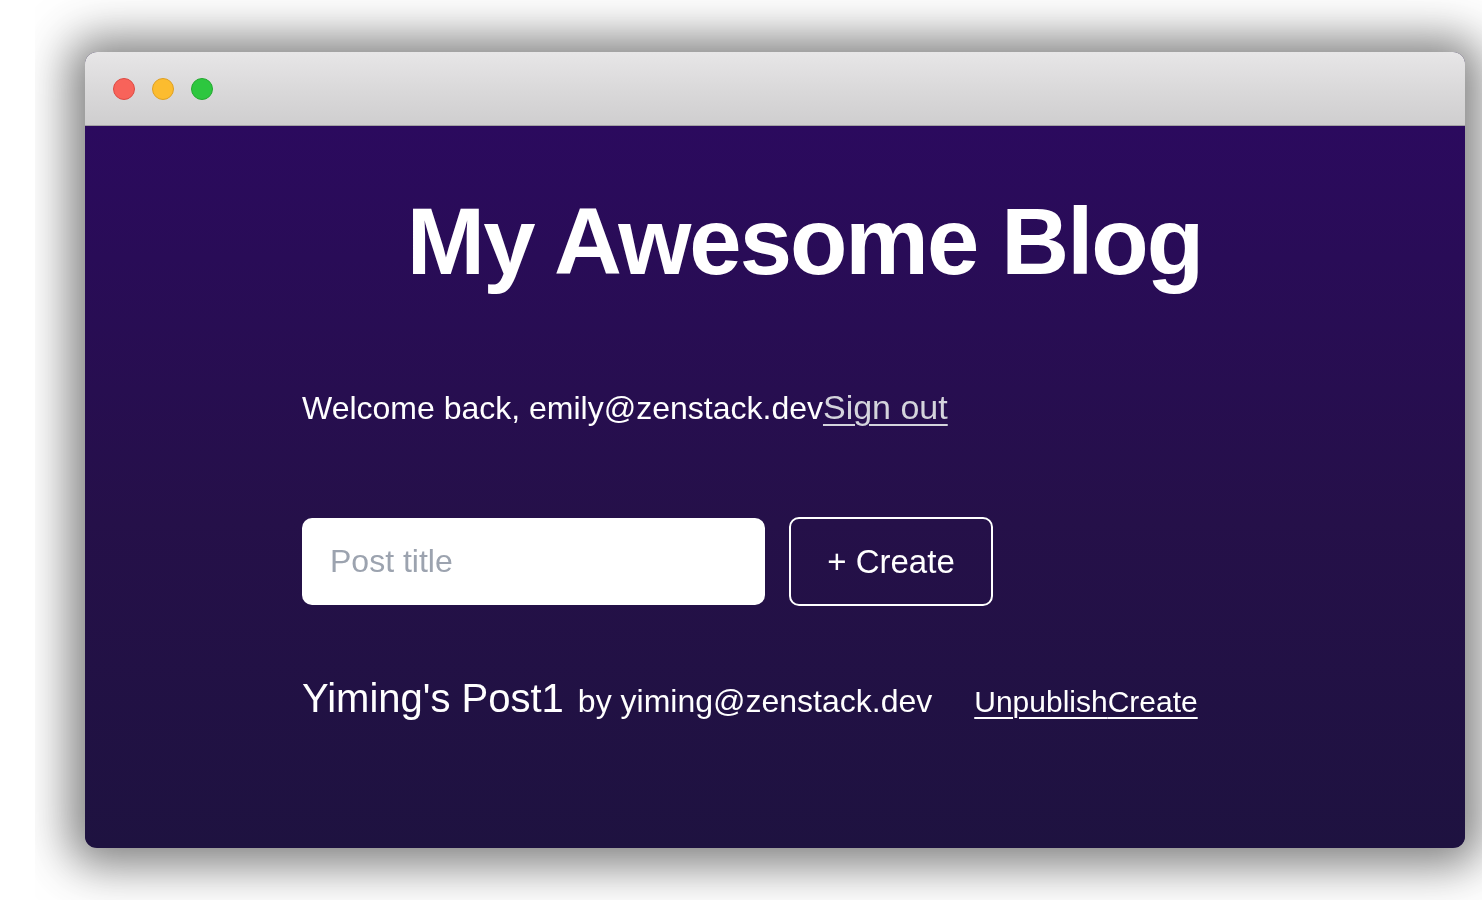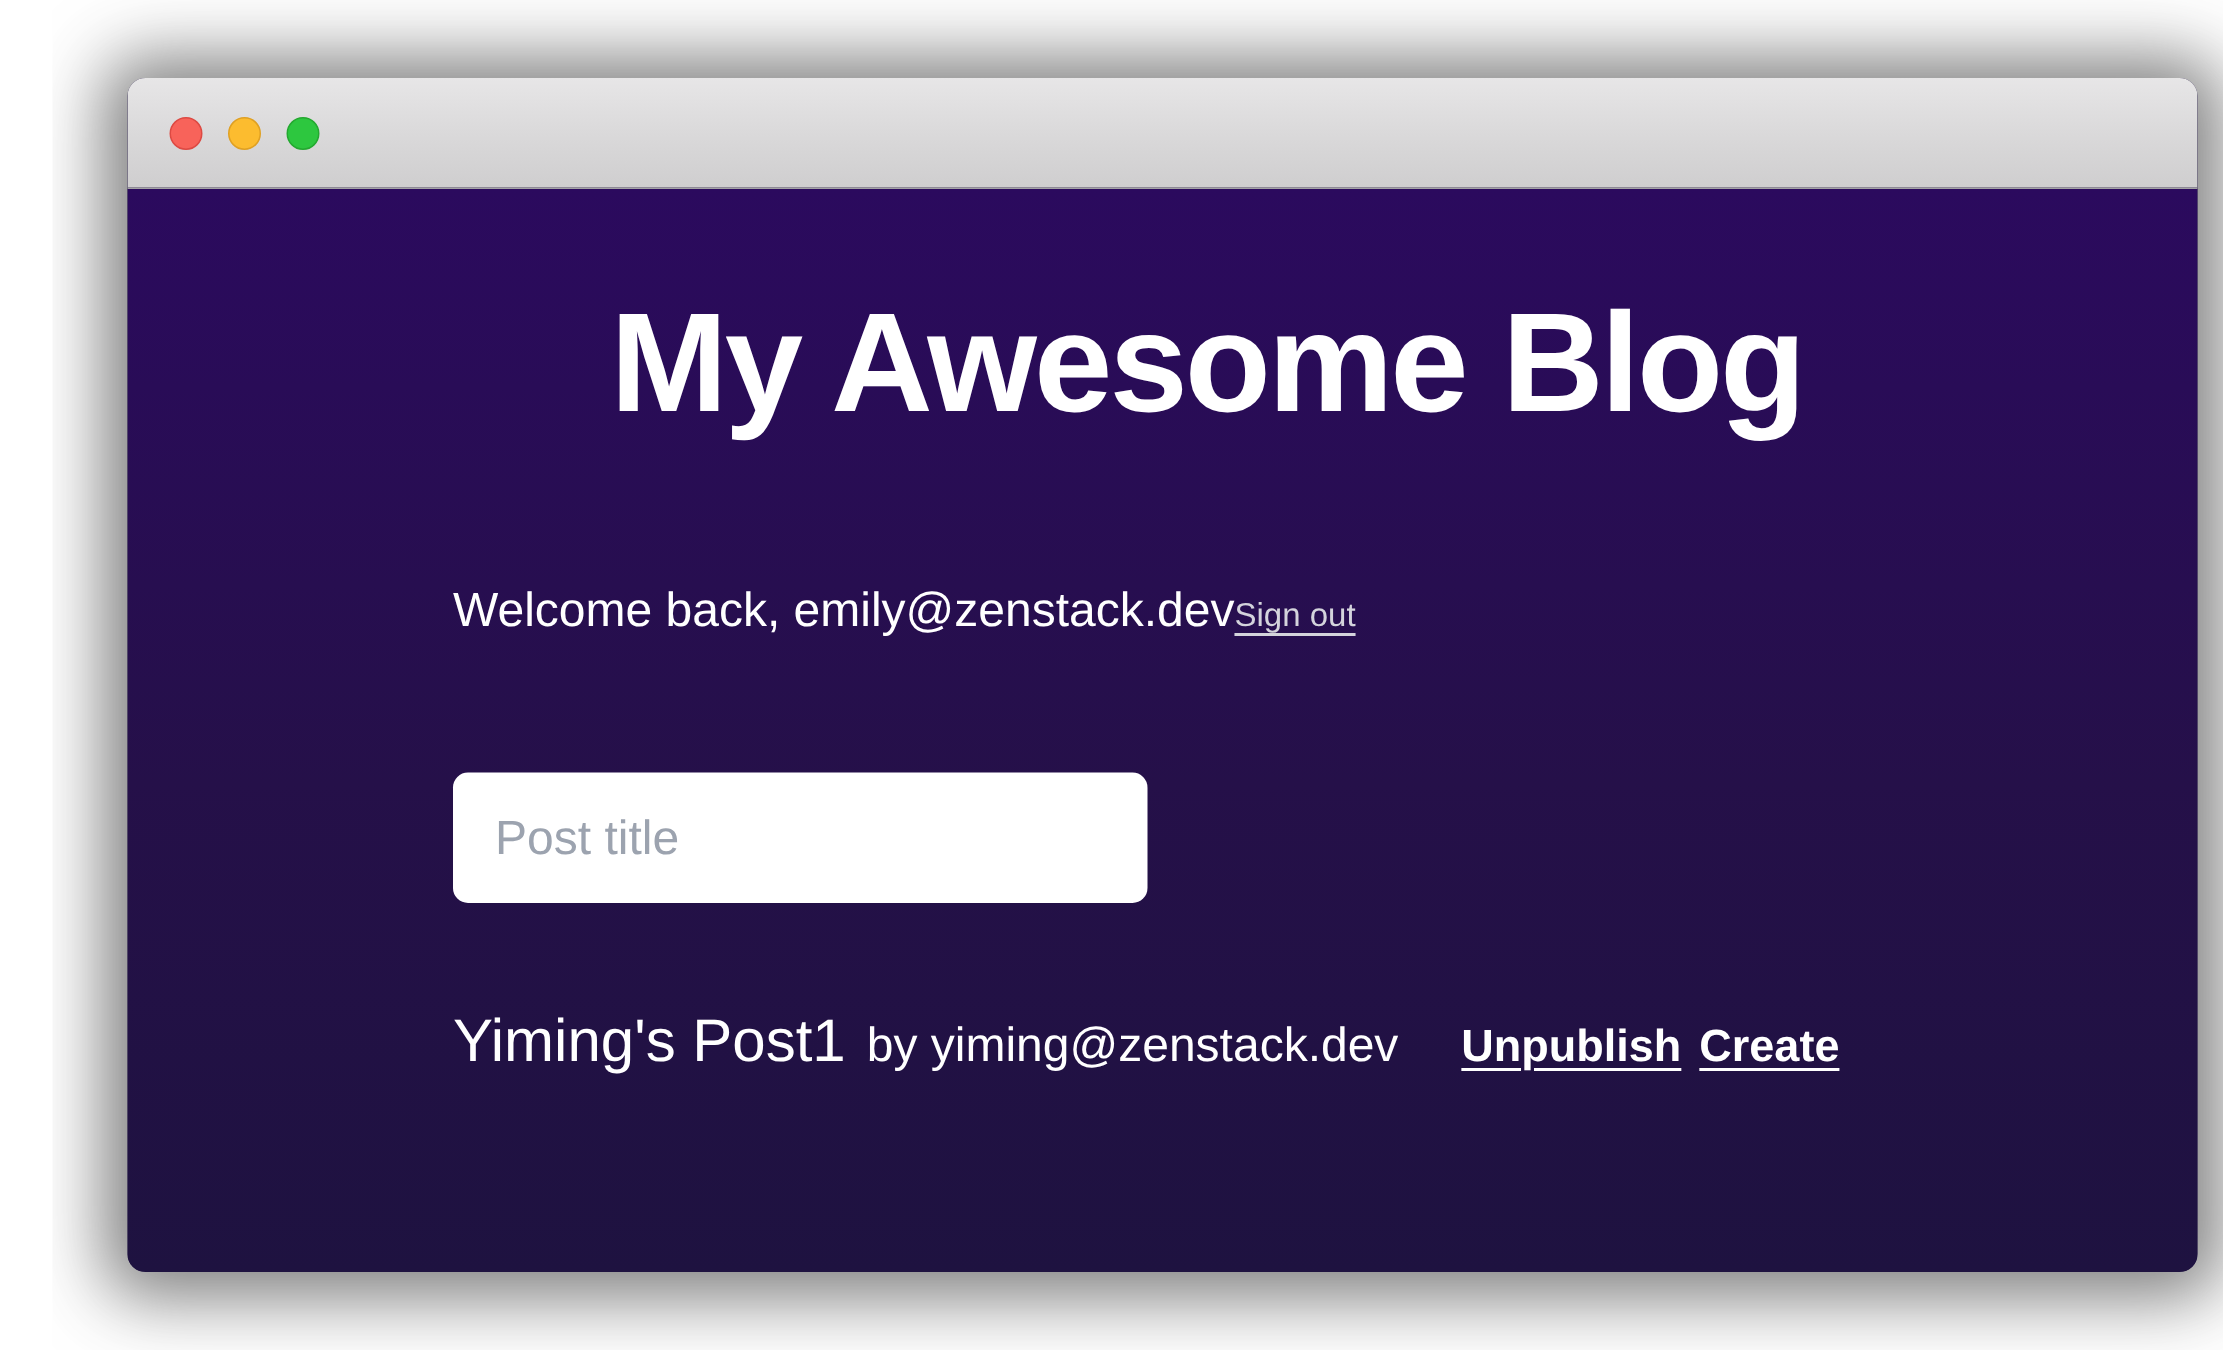--- a/index.html
+++ b/index.html
@@ -82,21 +82,21 @@
   }
   .link {
     color: #ffffff;
     text-decoration: underline;
     text-decoration-thickness: 2px;
     text-underline-offset: 5px;
     cursor: pointer;
   }
   .link.muted {
     color: #d4d4dc;
-    font-size: 22px;
+    font-size: 34px;
   }
   .create-row {
     margin-top: 90px;
     display: flex;
     align-items: center;
   }
   .title-input {
     box-sizing: border-box;
     width: 463px;
     height: 87px;
@@ -135,22 +135,22 @@
     font-weight: 500;
   }
   .post-author {
     font-size: 32px;
     margin-left: 14px;
   }
   .post-actions {
     margin-left: 42px;
     font-size: 30px;
     display: inline-flex;
-    gap: 12px;
-    font-weight: 700;
+    gap: 0;
+    font-weight: 400;
     justify-content: flex-end;
   }
 </style>
 </head>
 <body>
 
 <div class="stage">
   <div class="window">
 
     <div class="titlebar">
@@ -166,20 +166,21 @@
 
         <h1 class="page-title">My Awesome Blog</h1>
 
         <div class="welcome-row">
           <span>Welcome back, emily@zenstack.dev</span>
           <a class="link muted">Sign out</a>
         </div>
 
         <div class="create-row">
           <input class="title-input" type="text" placeholder="Post title" style="">
+          <button class="create-btn">+ Create</button>
         </div>
 
         <div class="post-row">
           <span class="post-title">Yiming's Post1</span>
           <span class="post-author">by yiming@zenstack.dev</span>
           <span class="post-actions">
             <a class="link">Unpublish</a>
             <a class="link">Create</a>
           </span>
         </div>

